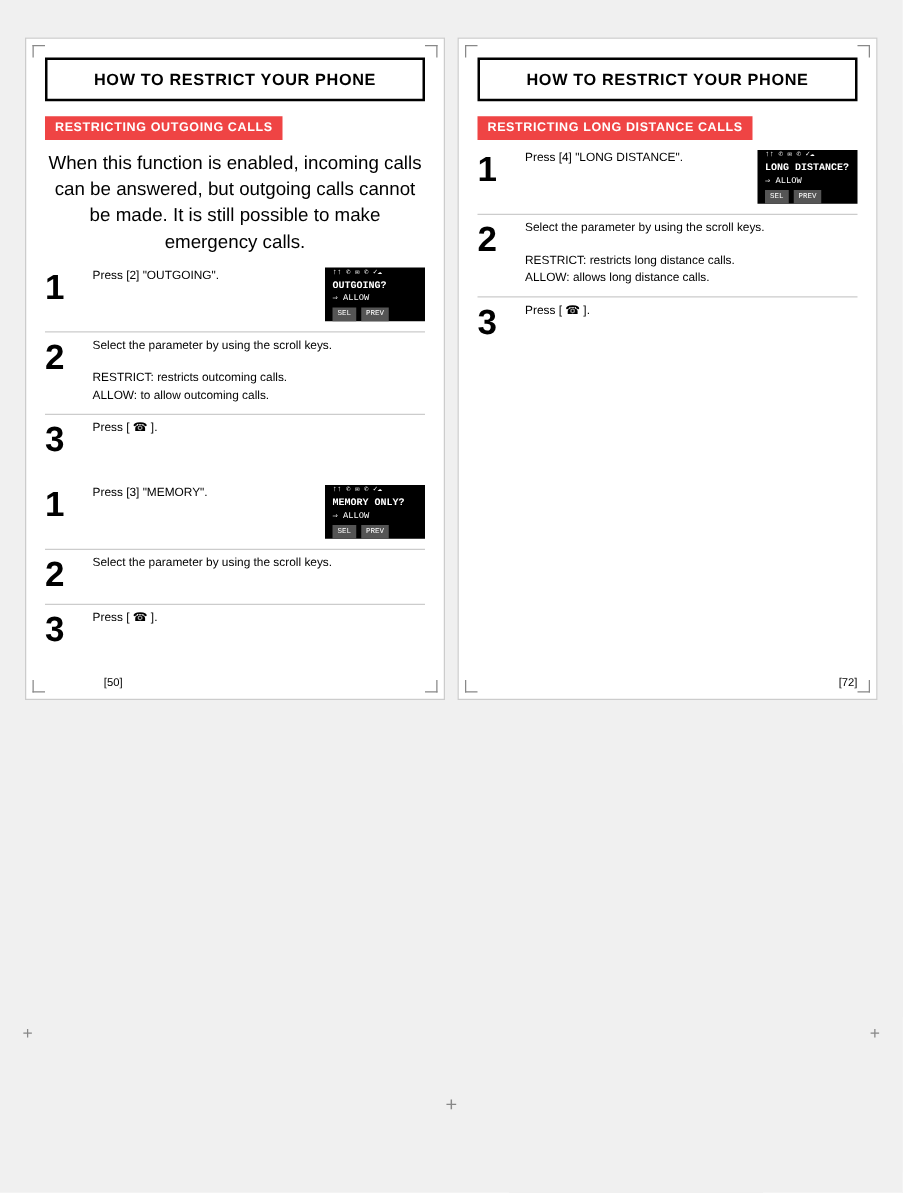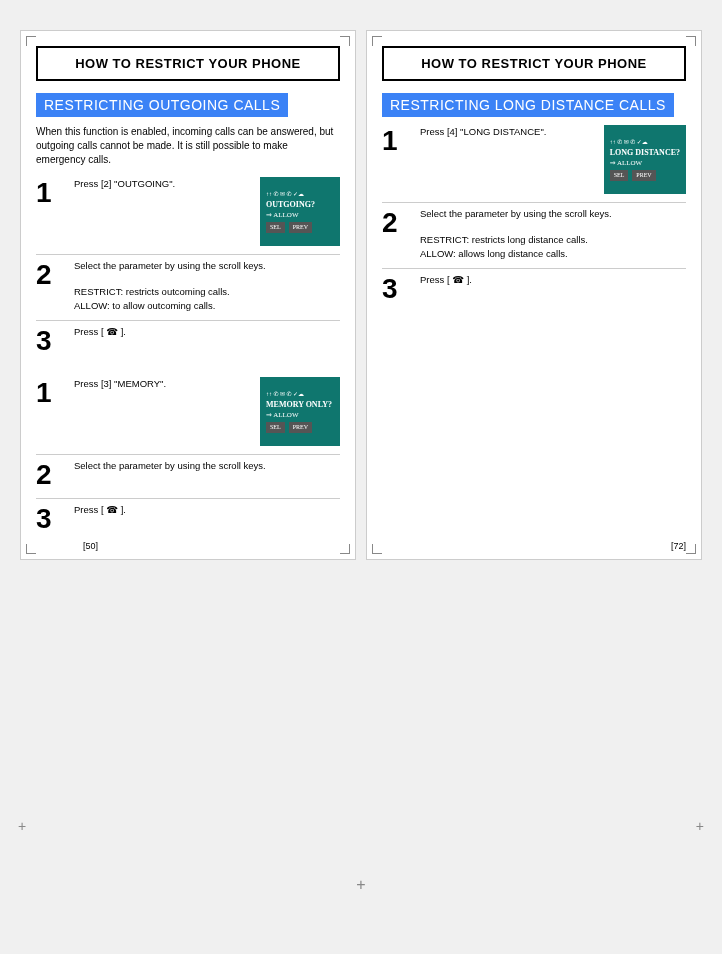--- a/index.html
+++ b/index.html
@@ -58,35 +58,36 @@
       margin-bottom: 12px;
     }
     .page-title-text {
       font-size: 13px;
       font-weight: bold;
       letter-spacing: 0.5px;
     }
 
     
     .section-header {
-      background: #3b82f6;
+      background: #ef4444;
       color: #fff;
       padding: 4px 8px;
-      font-size: 14px;
-      font-weight: normal;
+      font-size: 10px;
+      font-weight: bold;
       margin-bottom: 8px;
       display: inline-block;
       letter-spacing: 0.5px;
     }
 
     
     .intro-text {
-      font-size: 10px;
+      font-size: 15px;
       line-height: 1.4;
       margin-bottom: 10px;
+      text-align: center;
     }
 
     
     .step-container {
       display: flex;
       flex-direction: row;
       align-items: flex-start;
       margin-bottom: 4px;
       padding-bottom: 8px;
       border-bottom: 1px solid #ccc;
@@ -118,30 +119,30 @@
       align-items: flex-start;
       justify-content: space-between;
     }
 
     .step-text {
       flex: 1;
     }
 
     
     .lcd-display {
-      background: #0f766e;
+      background: #000000;
       color: #fff;
       font-size: 7px;
-      padding: 13px 6px;
+      padding: 0 6px;
       min-width: 80px;
       line-height: 1.4;
       margin-left: 8px;
       text-align: left;
       white-space: nowrap;
-      font-family: Liberation Serif, serif;
+      font-family: Liberation Mono, monospace;
     }
     .lcd-display .lcd-icons {
       display: flex;
       flex-direction: row;
       gap: 2px;
       font-size: 6px;
       margin-bottom: 1px;
     }
     .lcd-display .lcd-main {
       font-size: 8px;

